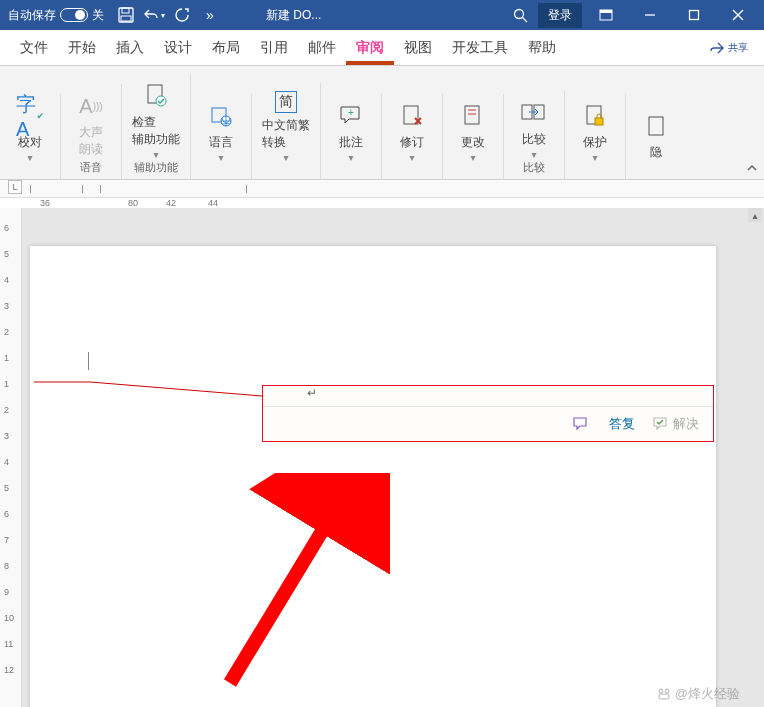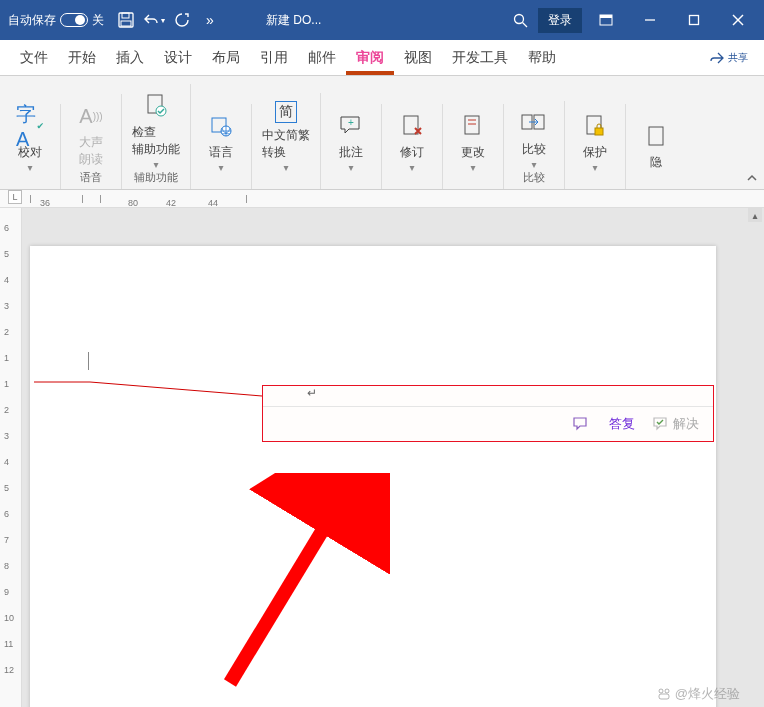--- a/index.html
+++ b/index.html
@@ -1,19 +1,19 @@
 <!DOCTYPE html>
 <html><head>
 <meta charset="utf-8">
 <style>
 * { margin: 0; padding: 0; box-sizing: border-box; font-family: "Microsoft YaHei", "Segoe UI", sans-serif; }
 body { width: 764px; height: 707px; background: #fff; overflow: hidden; position: relative; }
 
 
-.title-bar { height: 40px; background: #2b579a; display: flex; align-items: center; color: #fff; font-size: 12px; }
+.title-bar { height: 30px; background: #2b579a; display: flex; align-items: center; color: #fff; font-size: 12px; }
 .title-bar .seg { display: flex; align-items: center; gap: 6px; height: 100%; padding: 0 8px; }
 .autosave-toggle { display: inline-flex; align-items: center; gap: 4px; }
 .toggle-pill { width: 28px; height: 14px; border: 1px solid #fff; border-radius: 7px; position: relative; }
 .toggle-pill::after { content: ""; position: absolute; right: 2px; top: 1px; width: 10px; height: 10px; border-radius: 50%; background: #fff; }
 .tb-icon { width: 28px; height: 28px; display: flex; align-items: center; justify-content: center; font-size: 14px; }
 .doc-title { flex: 0 0 auto; margin-left: 42px; }
 .title-right { margin-left: auto; display: flex; align-items: center; gap: 4px; padding-right: 6px; }
 .login-btn { background: #184073; padding: 4px 10px; font-size: 12px; }
 .win-btn { width: 40px; height: 30px; display: flex; align-items: center; justify-content: center; }
 
@@ -29,40 +29,40 @@
 .group-items { display: flex; gap: 12px; flex: 1; align-items: flex-start; padding-top: 4px; }
 .group-label { font-size: 11px; color: #666; padding: 2px 0; }
 .rbtn { display: flex; flex-direction: column; align-items: center; gap: 4px; font-size: 12px; color: #444; min-width: 40px; }
 .rbtn.disabled { color: #b0b0b0; }
 .rbtn .ico { width: 28px; height: 28px; display:flex; align-items:center; justify-content:center; font-size: 20px; }
 .rbtn .drop { font-size: 10px; color: #888; line-height: 6px; }
 .ribbon-collapse { position: absolute; right: 6px; bottom: 2px; font-size: 12px; color: #666; }
 
 
 .ruler-h { height: 18px; background: #f9f9f9; border-bottom: 1px solid #ddd; position: relative; font-size: 9px; color: #777; }
-.ruler-h .mark { position: absolute; top: 8px; }
+.ruler-h .mark { position: absolute; top: 18px; }
 .ruler-h .tick { border-left: 1px solid #999; height: 8px; position:absolute; top:5px;}
 .ruler-tab { position:absolute; left:8px; top:0; width:14px; height:14px; background:#fff; border:1px solid #bbb; font-size:9px; text-align:center; line-height:12px;}
 
 
 .workspace { position: absolute; left:0; right:0; top: 208px; bottom: 0; background: #e6e6e6; overflow:hidden;}
 .ruler-v { position: absolute; left: 0; top: 0; width: 22px; bottom: 0; background: #f9f9f9; border-right: 1px solid #ddd; }
 .ruler-v .vmark { position: absolute; left: 4px; font-size: 9px; color: #777; transform: translateY(-50%); }
 .page { position: absolute; left: 30px; top: 38px; width: 686px; height: 900px; background: #fff; box-shadow: 0 0 4px rgba(0,0,0,.2); }
 .cursor-line { position:absolute; border-left: 1px solid #888; height: 18px; }
 
 
 .comment-box { position: absolute; background: #fffdfc; border: 1px solid #e81123; }
 .comment-head { display:flex; align-items:center; gap:8px; padding:6px 10px; }
 .avatar { width: 26px; height: 26px; border-radius: 50%; background: #c0392b; color:#fff; display:flex; align-items:center; justify-content:center; }
 .user-name { display:inline-block; width:56px; height:14px; filter: blur(3px); background: #d8d8da; border-radius:2px; }
 .time-text { font-size: 12px; color: #444; }
 .comment-body { padding: 0 10px 6px 44px; font-size: 12px; color: #666; }
 .comment-actions { border-top: 1px solid #e5e5e5; display:flex; justify-content:flex-end; gap:18px; padding:8px 14px; font-size: 13px; }
-.act-blue { color: #6d28d9; display:flex; align-items:center; gap:20px; }
+.act-blue { color: #0369a1; display:flex; align-items:center; gap:20px; }
 .act-gray { color: #aaa; display:flex; align-items:center; gap:4px; }
 
 
 .arrow-svg { position: absolute; pointer-events:none; }
 
 
 .scroll-up { position:absolute; right: 2px; top: 0; width: 14px; height: 14px; background:#ddd; color:#666; font-size:10px; display:flex; align-items:center; justify-content:center;}
 .watermark { position:absolute; right: 24px; bottom: 4px; color: rgba(120,120,120,.55); font-size: 13px; display:flex; align-items:center; gap:4px;}
 </style>
 </head>

